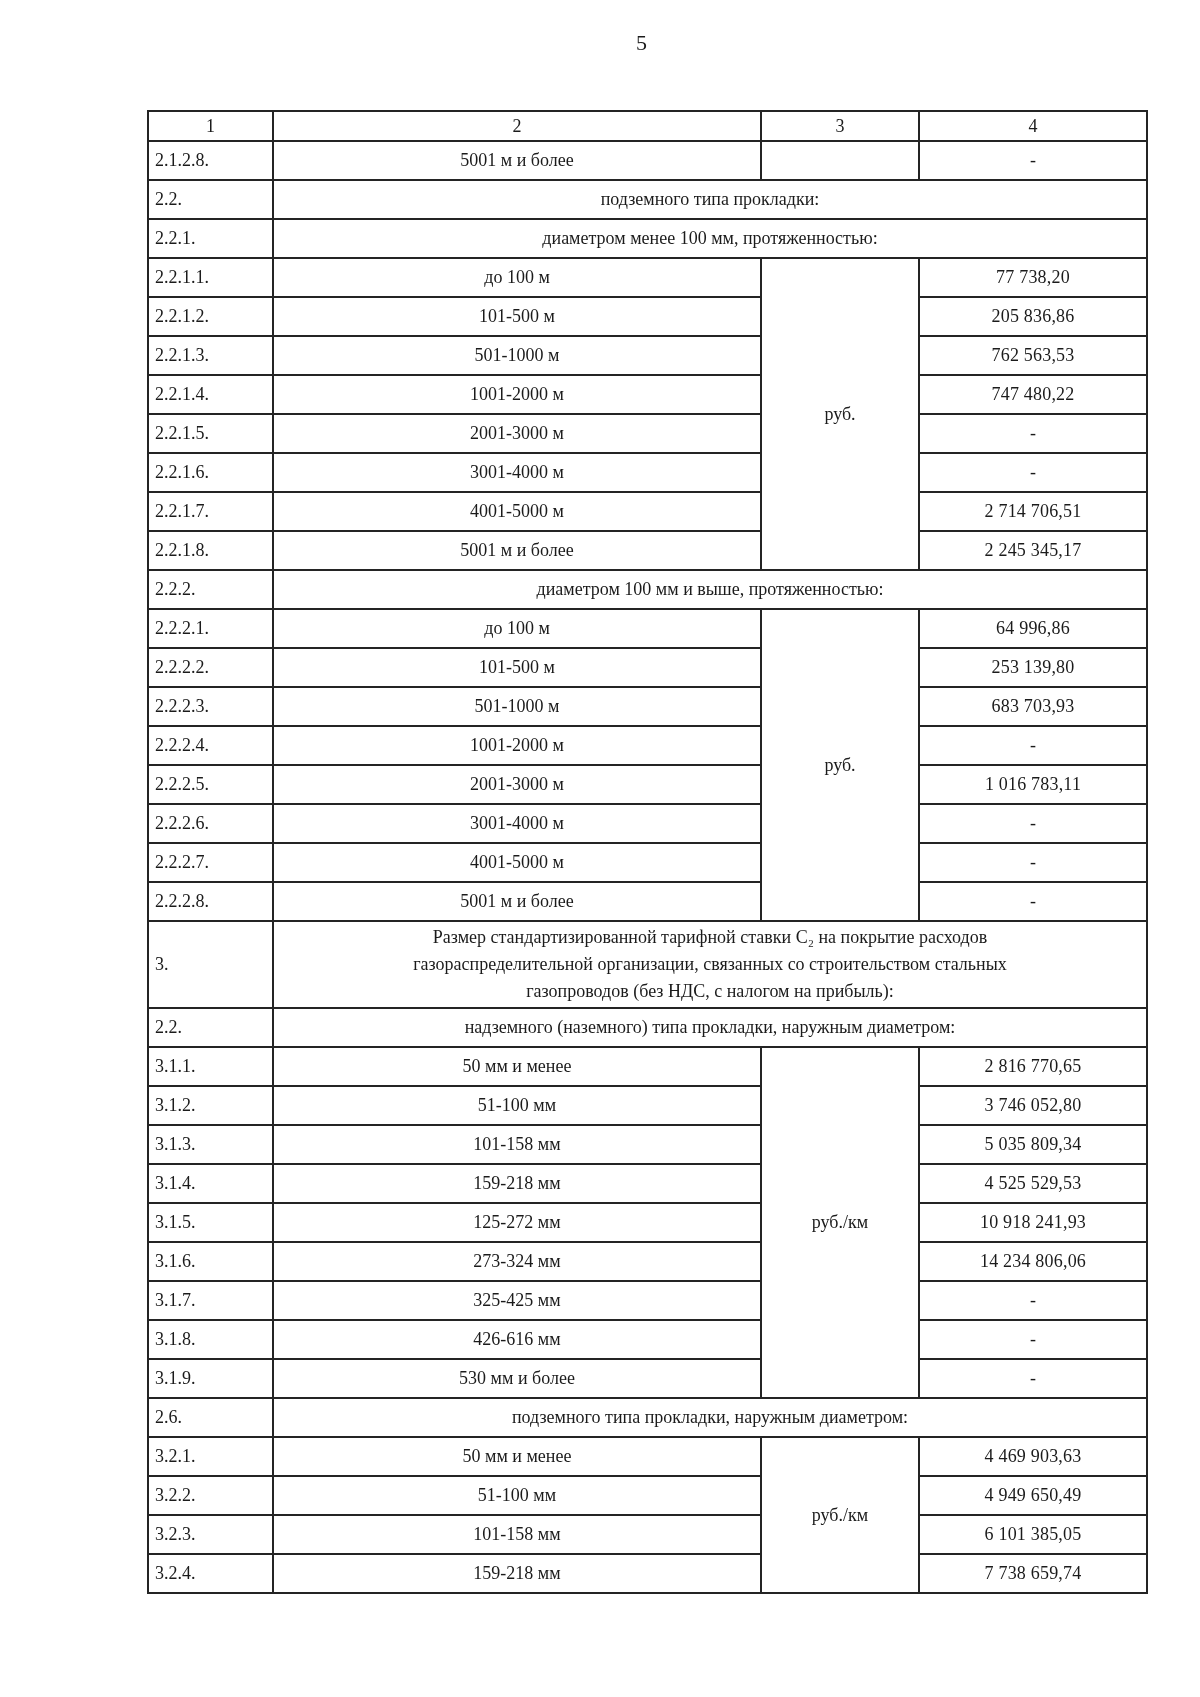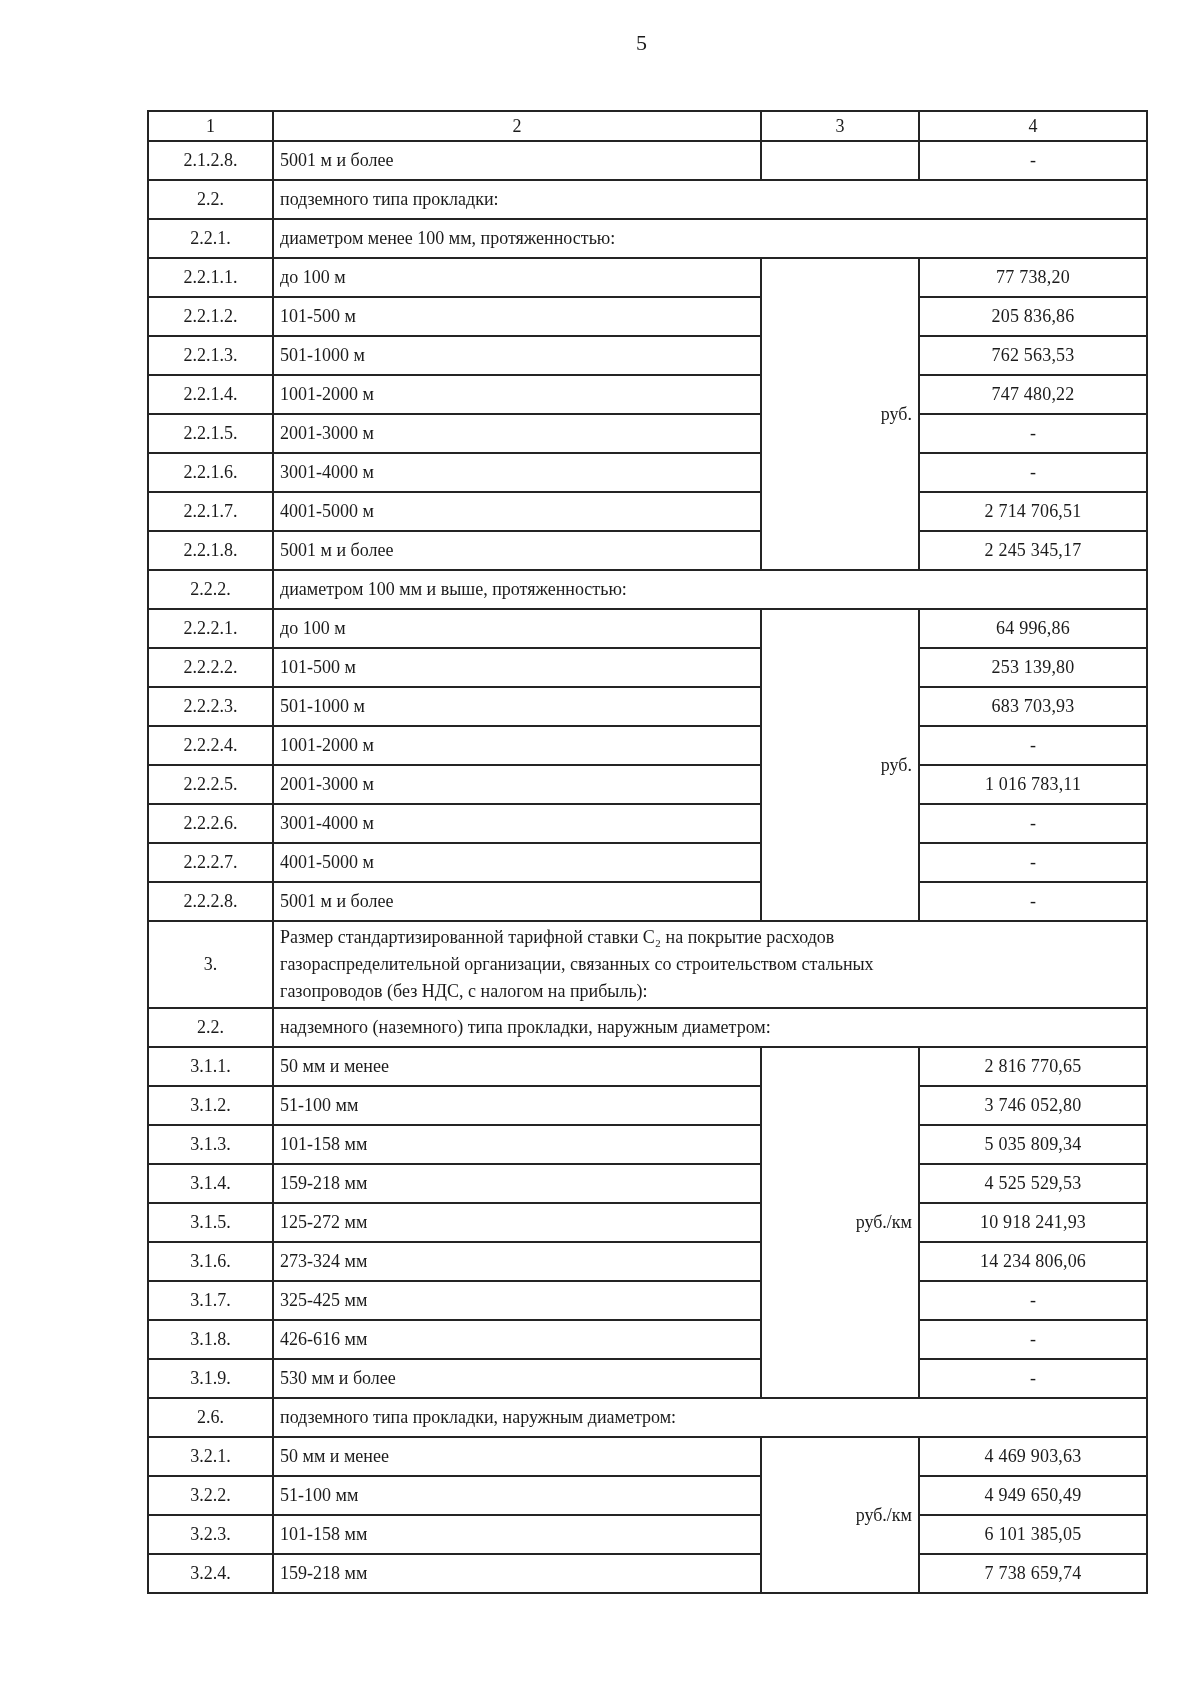--- a/index.html
+++ b/index.html
@@ -36,23 +36,23 @@
     padding: 2px 6px;
     overflow: hidden;
   }
   tr.header-row td {
     height: 24px;
     text-align: center;
   }
   tr.item-row td, tr.section-row td {
     height: 33px; 
   }
-  .c-num  { text-align: center; }
-  .c-desc { text-align: left; padding-left: 11px; }
-  .c-unit { text-align: right; }
+  .c-num  { }
+  .c-desc { text-align: center; padding-left: 11px; }
+  .c-unit { text-align: center; }
   .c-val  { text-align: center; letter-spacing: 0.2px; }
   td.tall-desc {
     white-space: pre-line;
     line-height: 1.5;
     padding-top: 8px;
     padding-bottom: 8px;
     height: auto;
   }
 </style>
 </head>

